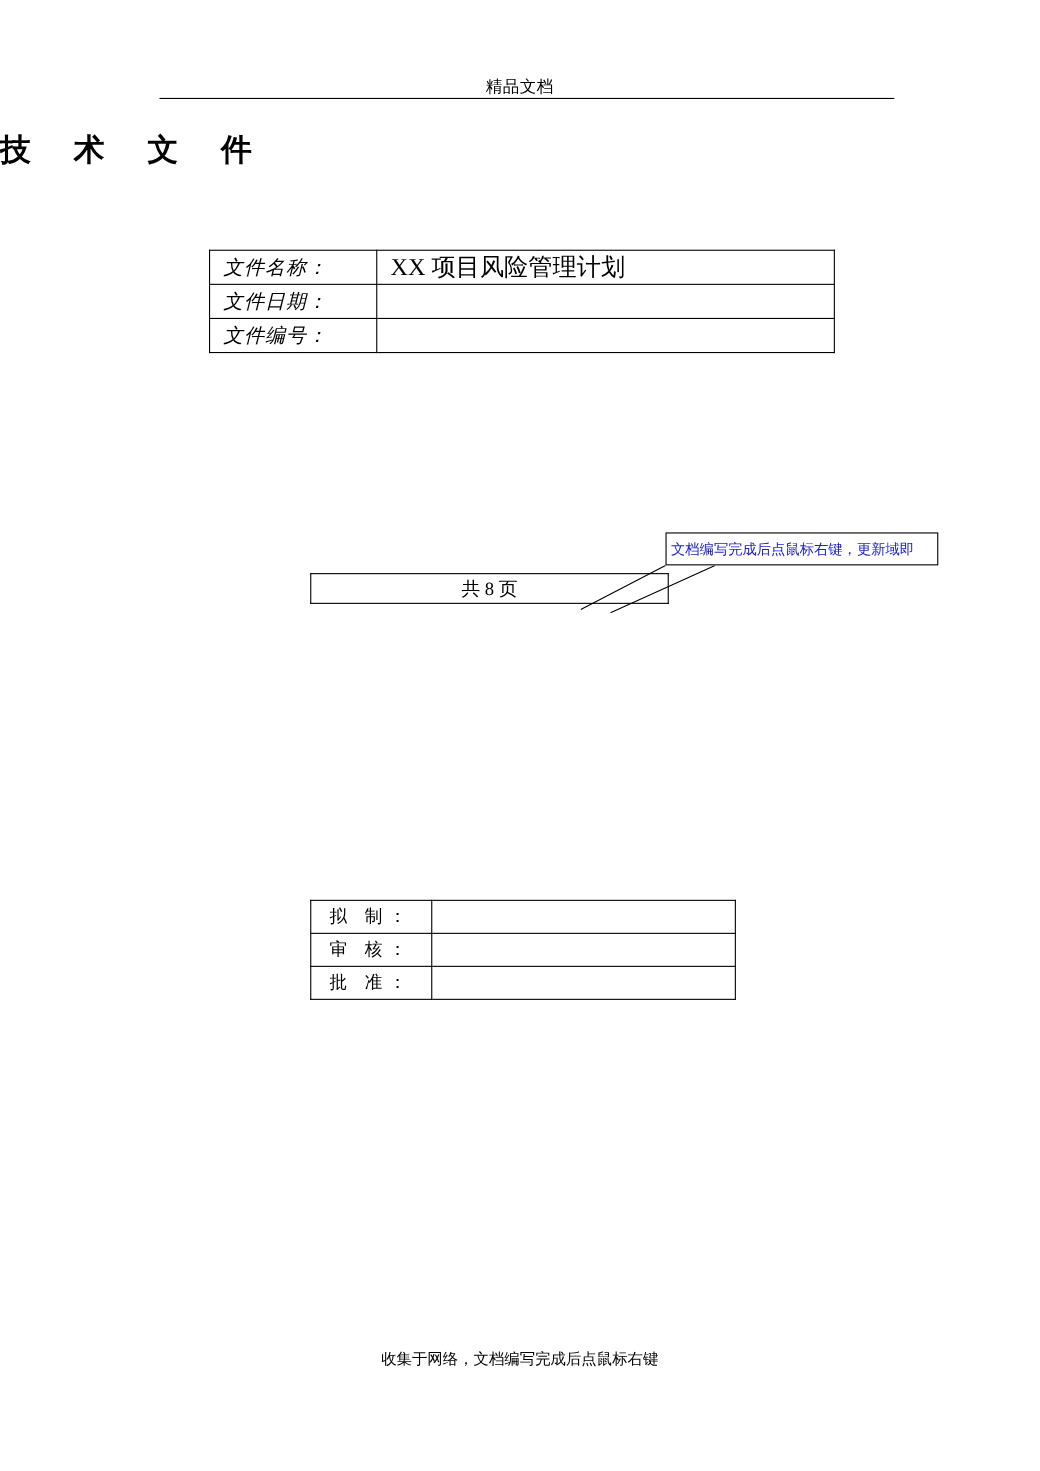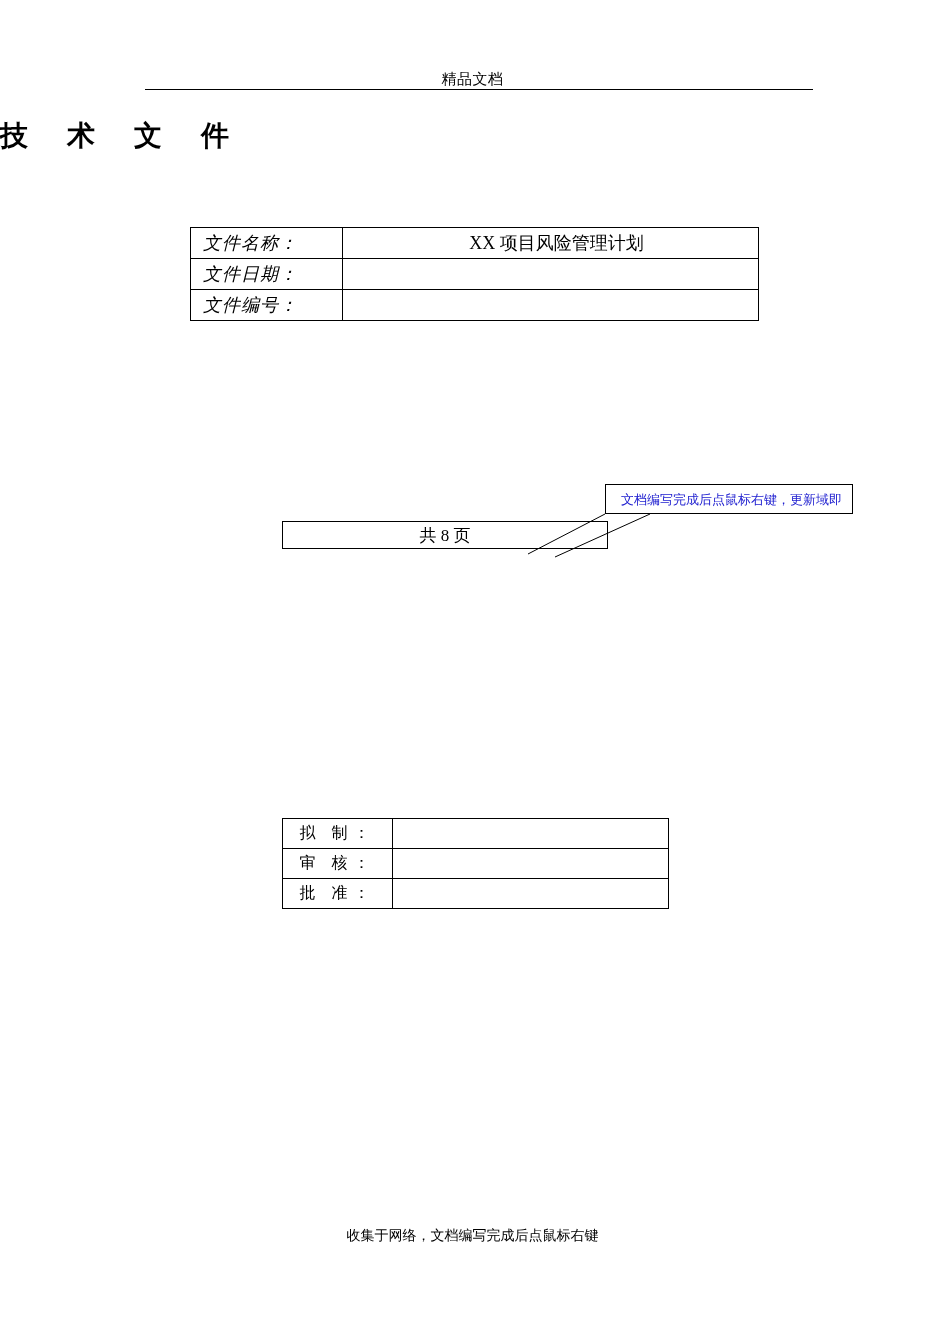--- a/index.html
+++ b/index.html
@@ -57,22 +57,22 @@
       vertical-align: middle;
       font-size: 18px;
       padding-left: 12px;
     }
     .info-table .label-cell {
       width: 152px;
       letter-spacing: 1px;
       font-style: italic;
     }
     .info-table .value-cell {
-      text-align: center;
-      font-size: 18px;
+      text-align: left;
+      font-size: 22px;
     }
     
     .pagecount-table {
       position: absolute;
       top: 521px;
       left: 282px;
       width: 326px;
       border-collapse: collapse;
     }
     .pagecount-table td {
@@ -89,21 +89,21 @@
       position: absolute;
       top: 484px;
       left: 605px;
       width: 248px;
       height: 30px;
       border: 1px solid #000;
       background: #fff;
       color: #2020d0;
       font-size: 13px;
       font-family: "SimSun", serif;
-      padding: 6px 15px;
+      padding: 6px 4px;
       white-space: nowrap;
       overflow: hidden;
     }
     .callout-lines {
       position: absolute;
       top: 484px;
       left: 0;
       width: 945px;
       height: 100px;
       pointer-events: none;

